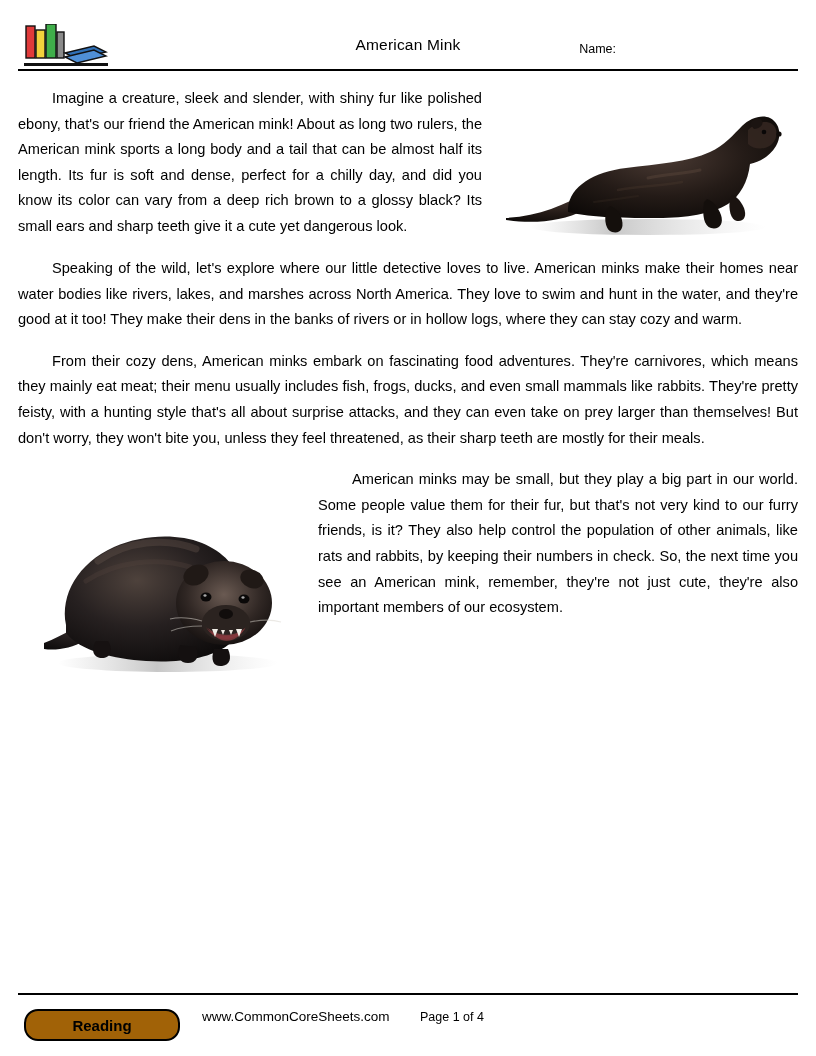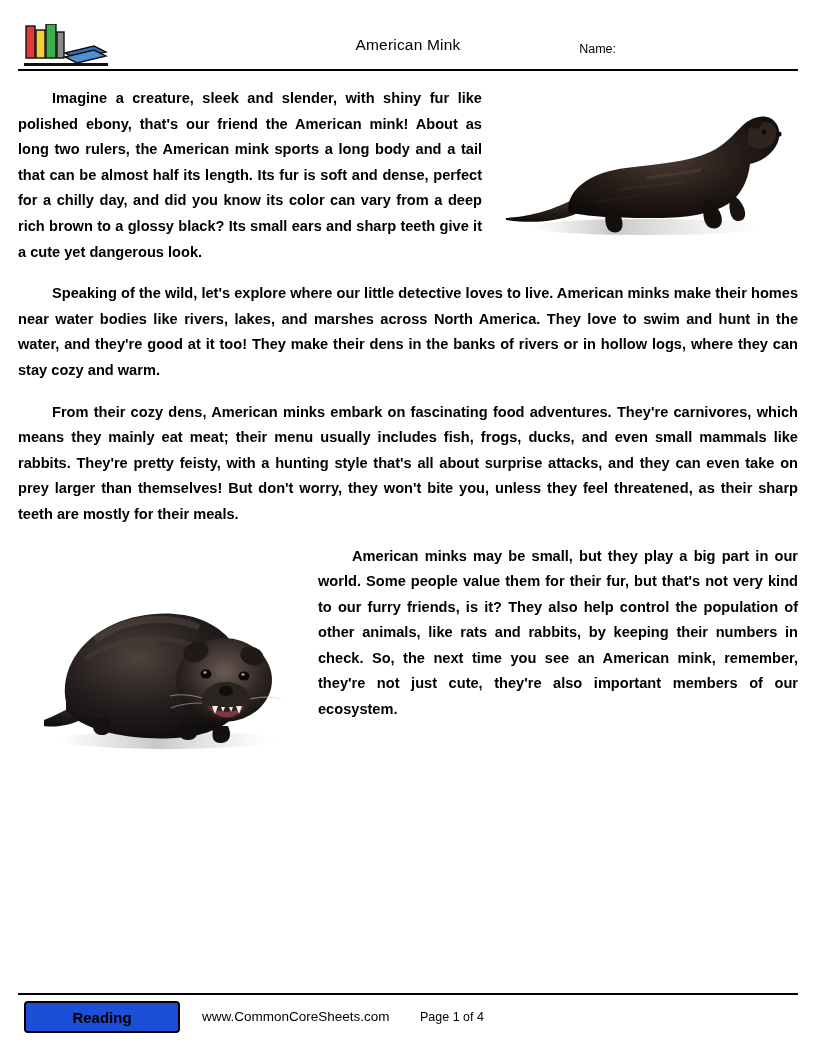--- a/index.html
+++ b/index.html
@@ -61,21 +61,20 @@
     top: 22px;
     font-size: 12.5px;
   }
 
   
   .content {
     position: absolute;
     left: 18px;
     top: 86px;
     width: 780px;
-    font-weight: bold;
   }
   p.para {
     margin: 0 0 16px 0;
     font-size: 14.6px;
     line-height: 25.6px;
     text-align: justify;
     text-justify: inter-word;
     text-indent: 34px;
     color: #000;
   }
@@ -124,26 +123,26 @@
   .footer {
     position: absolute;
     left: 18px;
     top: 999px;
     width: 780px;
     height: 40px;
   }
   .subject-badge {
     position: absolute;
     left: 6px;
-    top: 2px;
+    top: 10px;
     width: 152px;
     height: 28px;
     border: 2px solid #000;
-    border-radius: 4px;
-    background: #1d4ed8;
+    border-radius: 14px;
+    background: #a16207;
     display: flex;
     align-items: center;
     justify-content: center;
     font-size: 15px;
     font-weight: bold;
   }
   .site-url {
     position: absolute;
     left: 168px;
     top: 10px;

